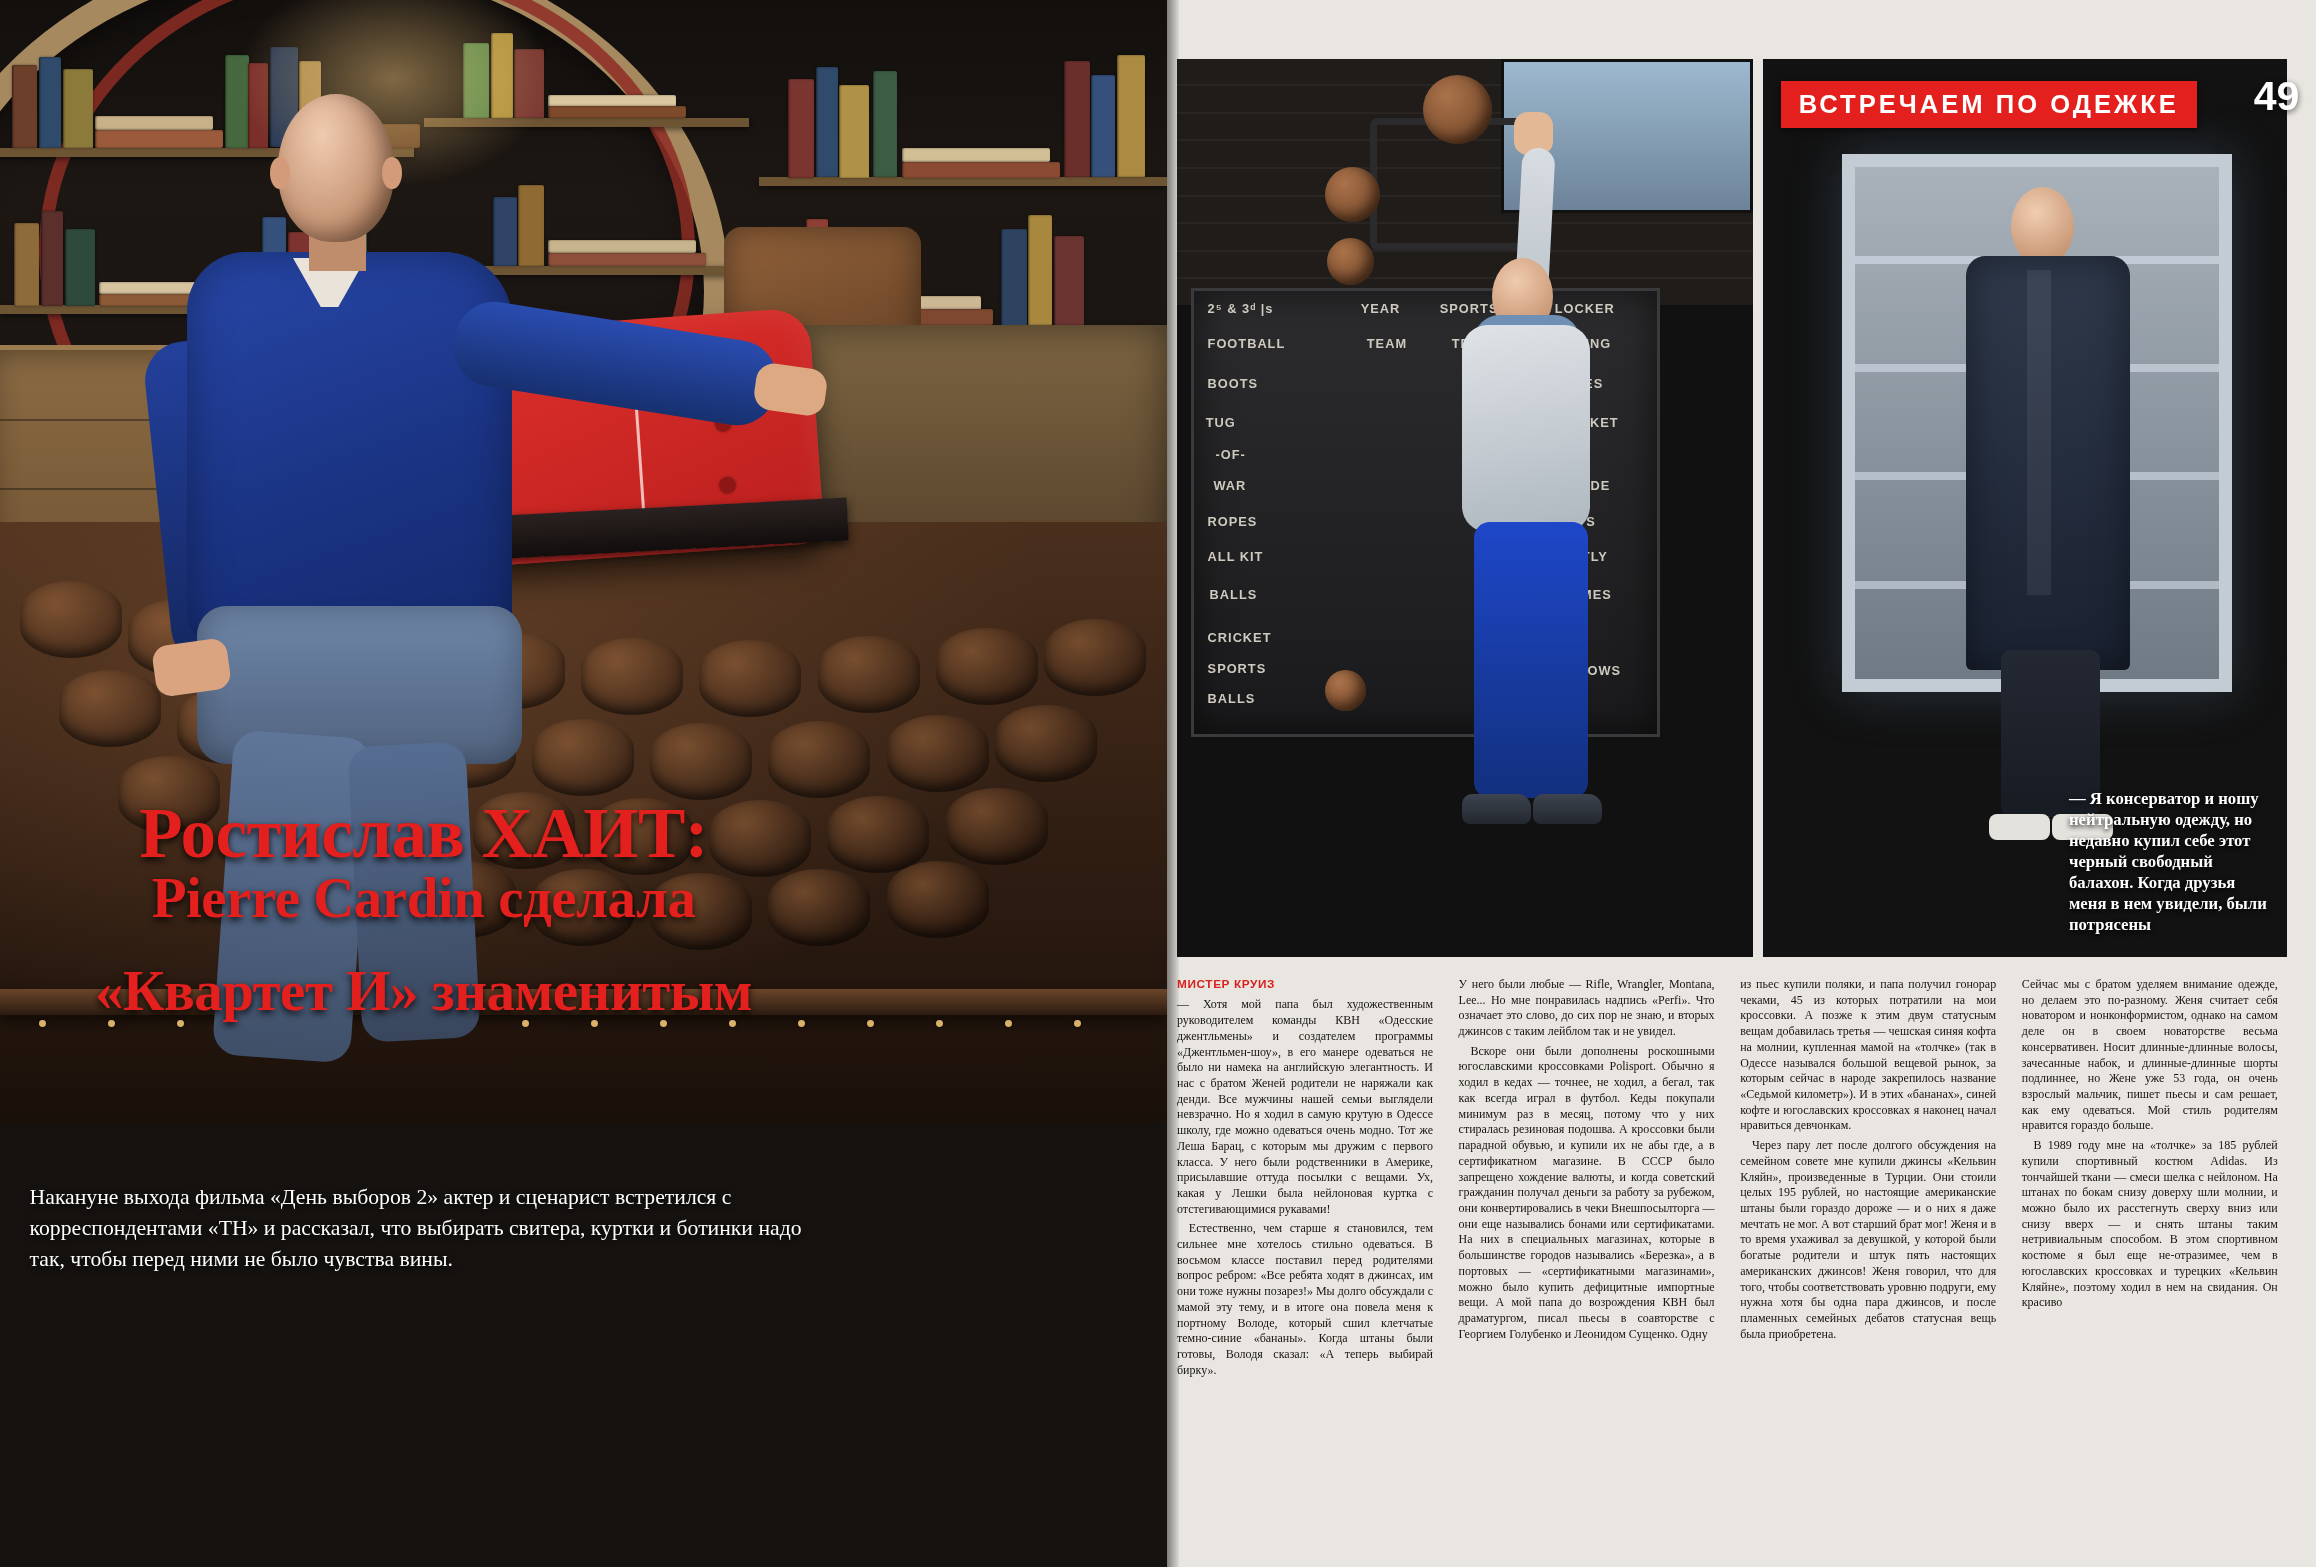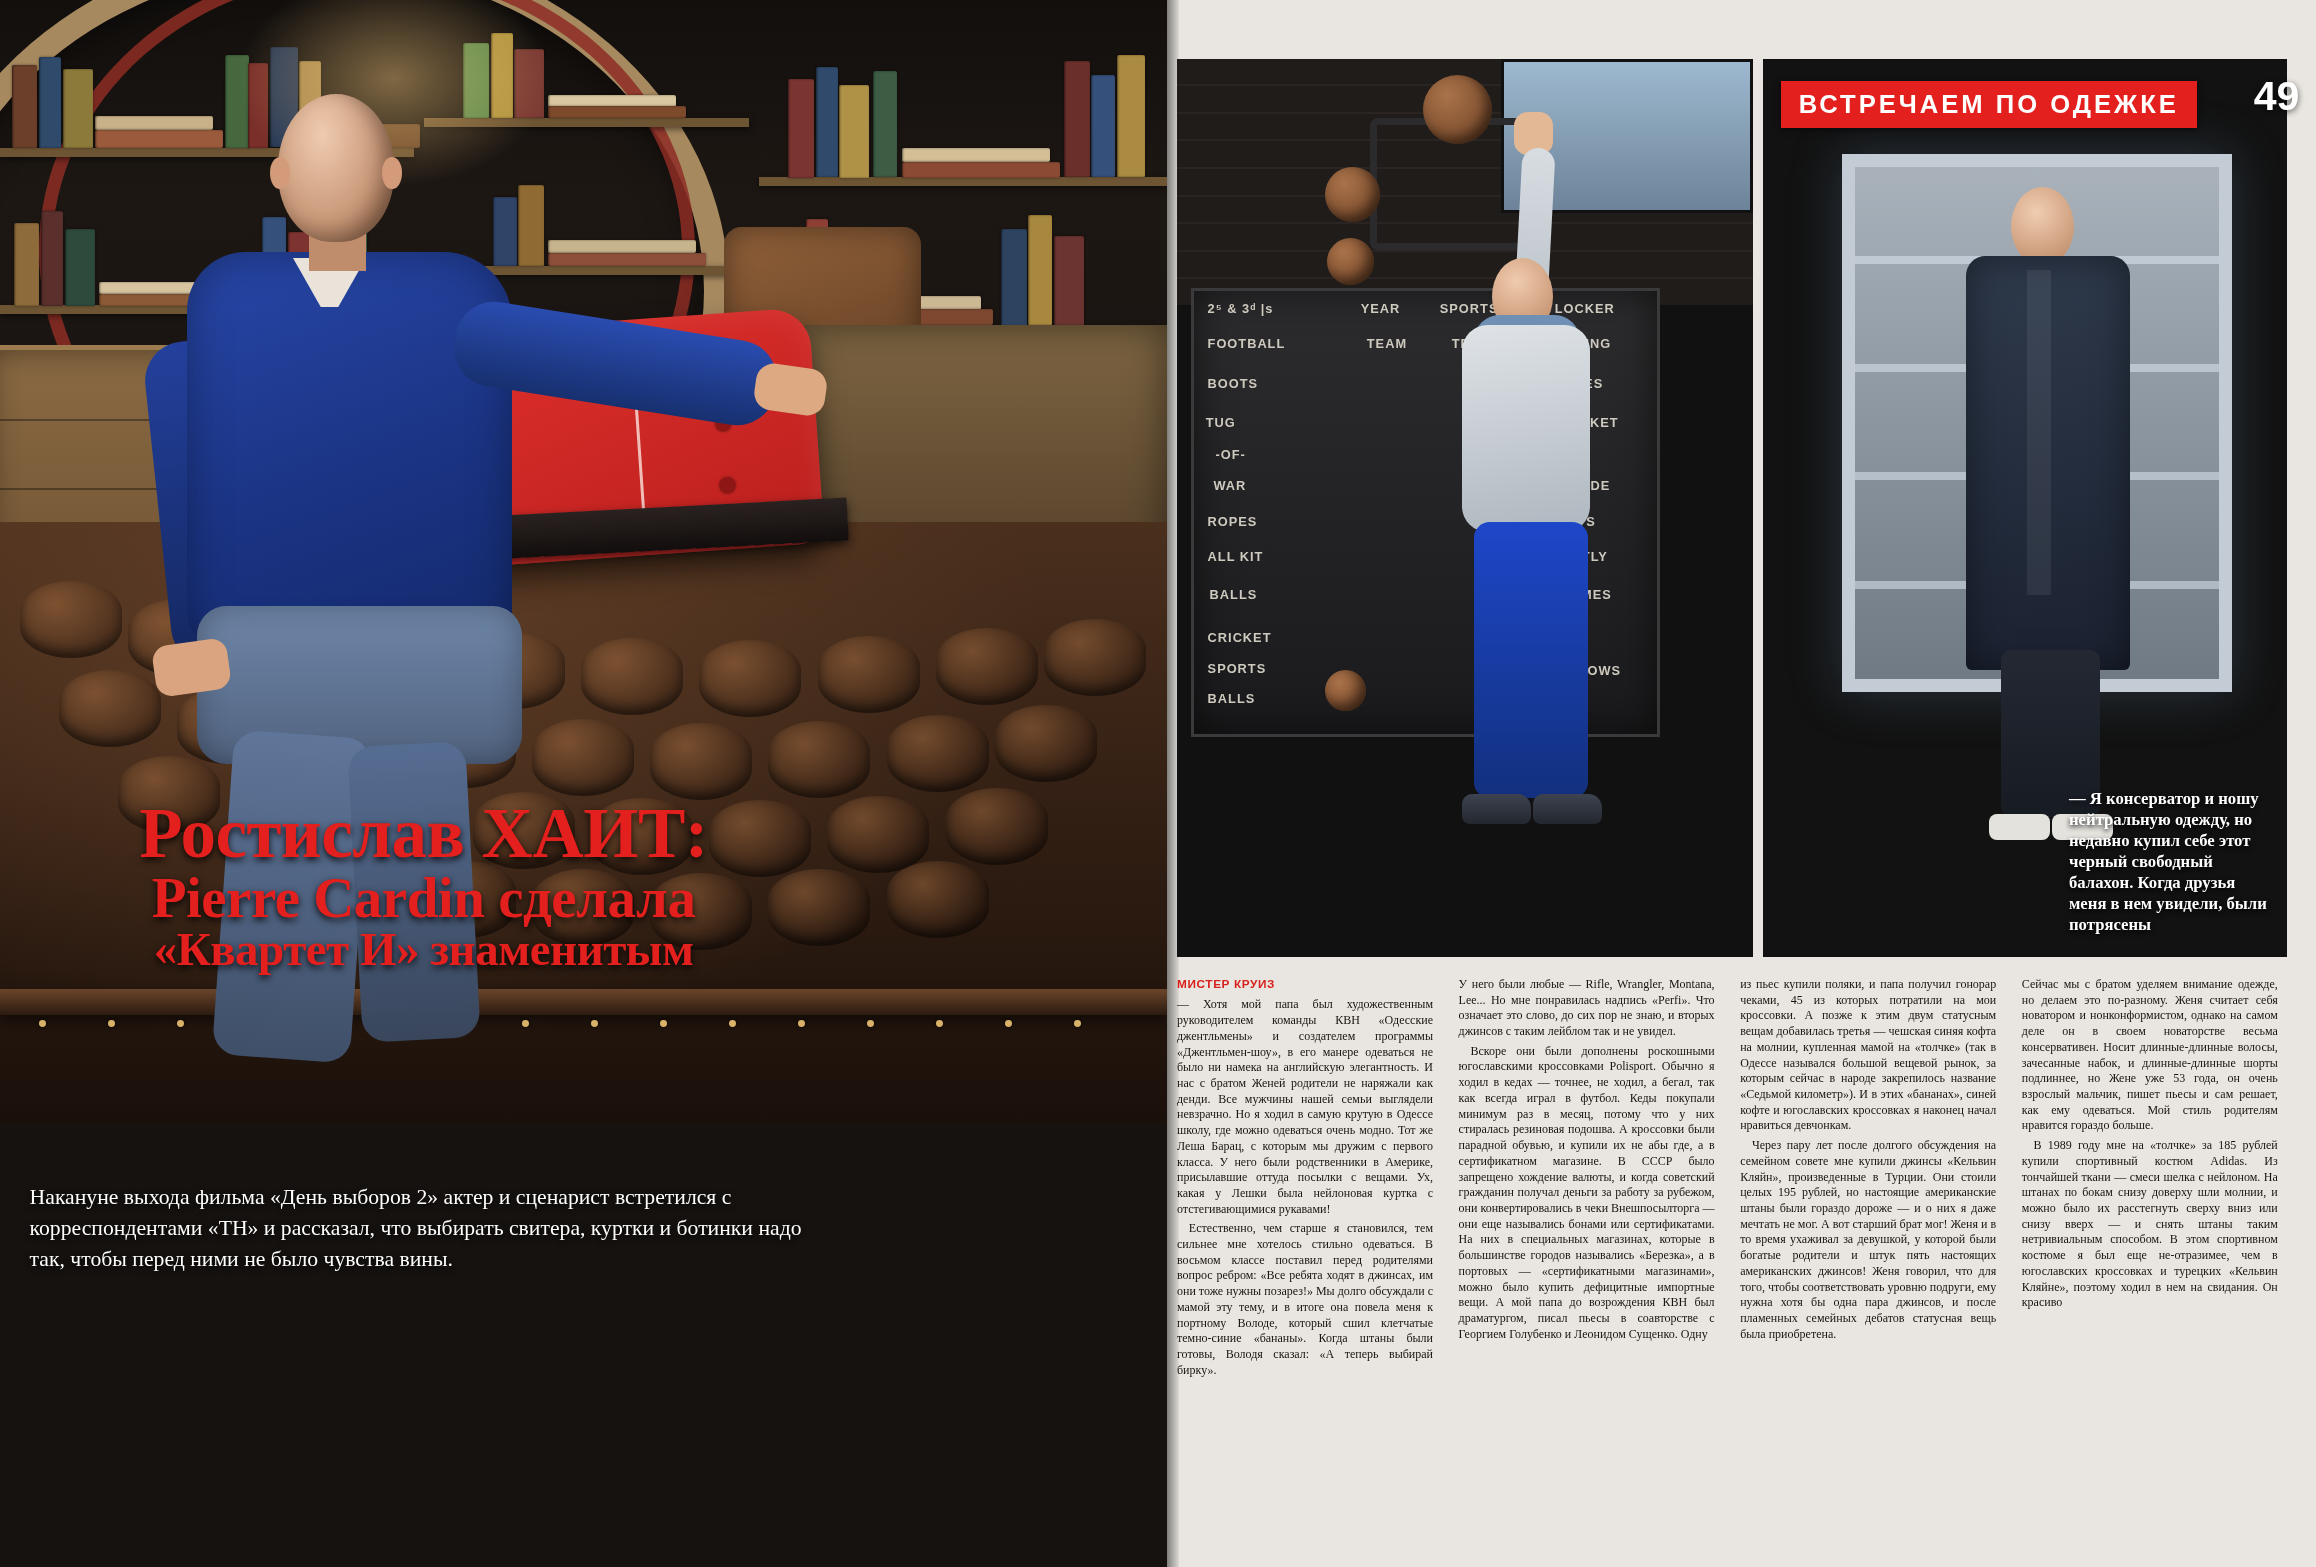--- a/index.html
+++ b/index.html
@@ -224,21 +224,21 @@
     font-family: "Liberation Serif", serif;
     font-weight: bold;
     color: #e3201d;
     text-shadow: 0 3px 7.9px rgba(0,0,0,.85);
     line-height: 1.0;
     letter-spacing: -0.5px;
   }
   .hl1 { font-size: 71px; }
   .hl2 { font-size: 57px; margin-top: 3.9px; }
   .hl3 { font-size: 57px; }
-  .hl4 { font-size: 47px; }
+  .hl4 { font-size: 57px; margin-top: 36px; }
   .deck {
     position: absolute;
     left: 29.6px; top: 1182px; width: 788px;
     color: #ffffff;
     font-family: "Liberation Serif", serif;
     font-size: 21.7px;
     line-height: 1.42;
     text-shadow: 0 2px 5.9px rgba(0,0,0,.9);
   }
 

